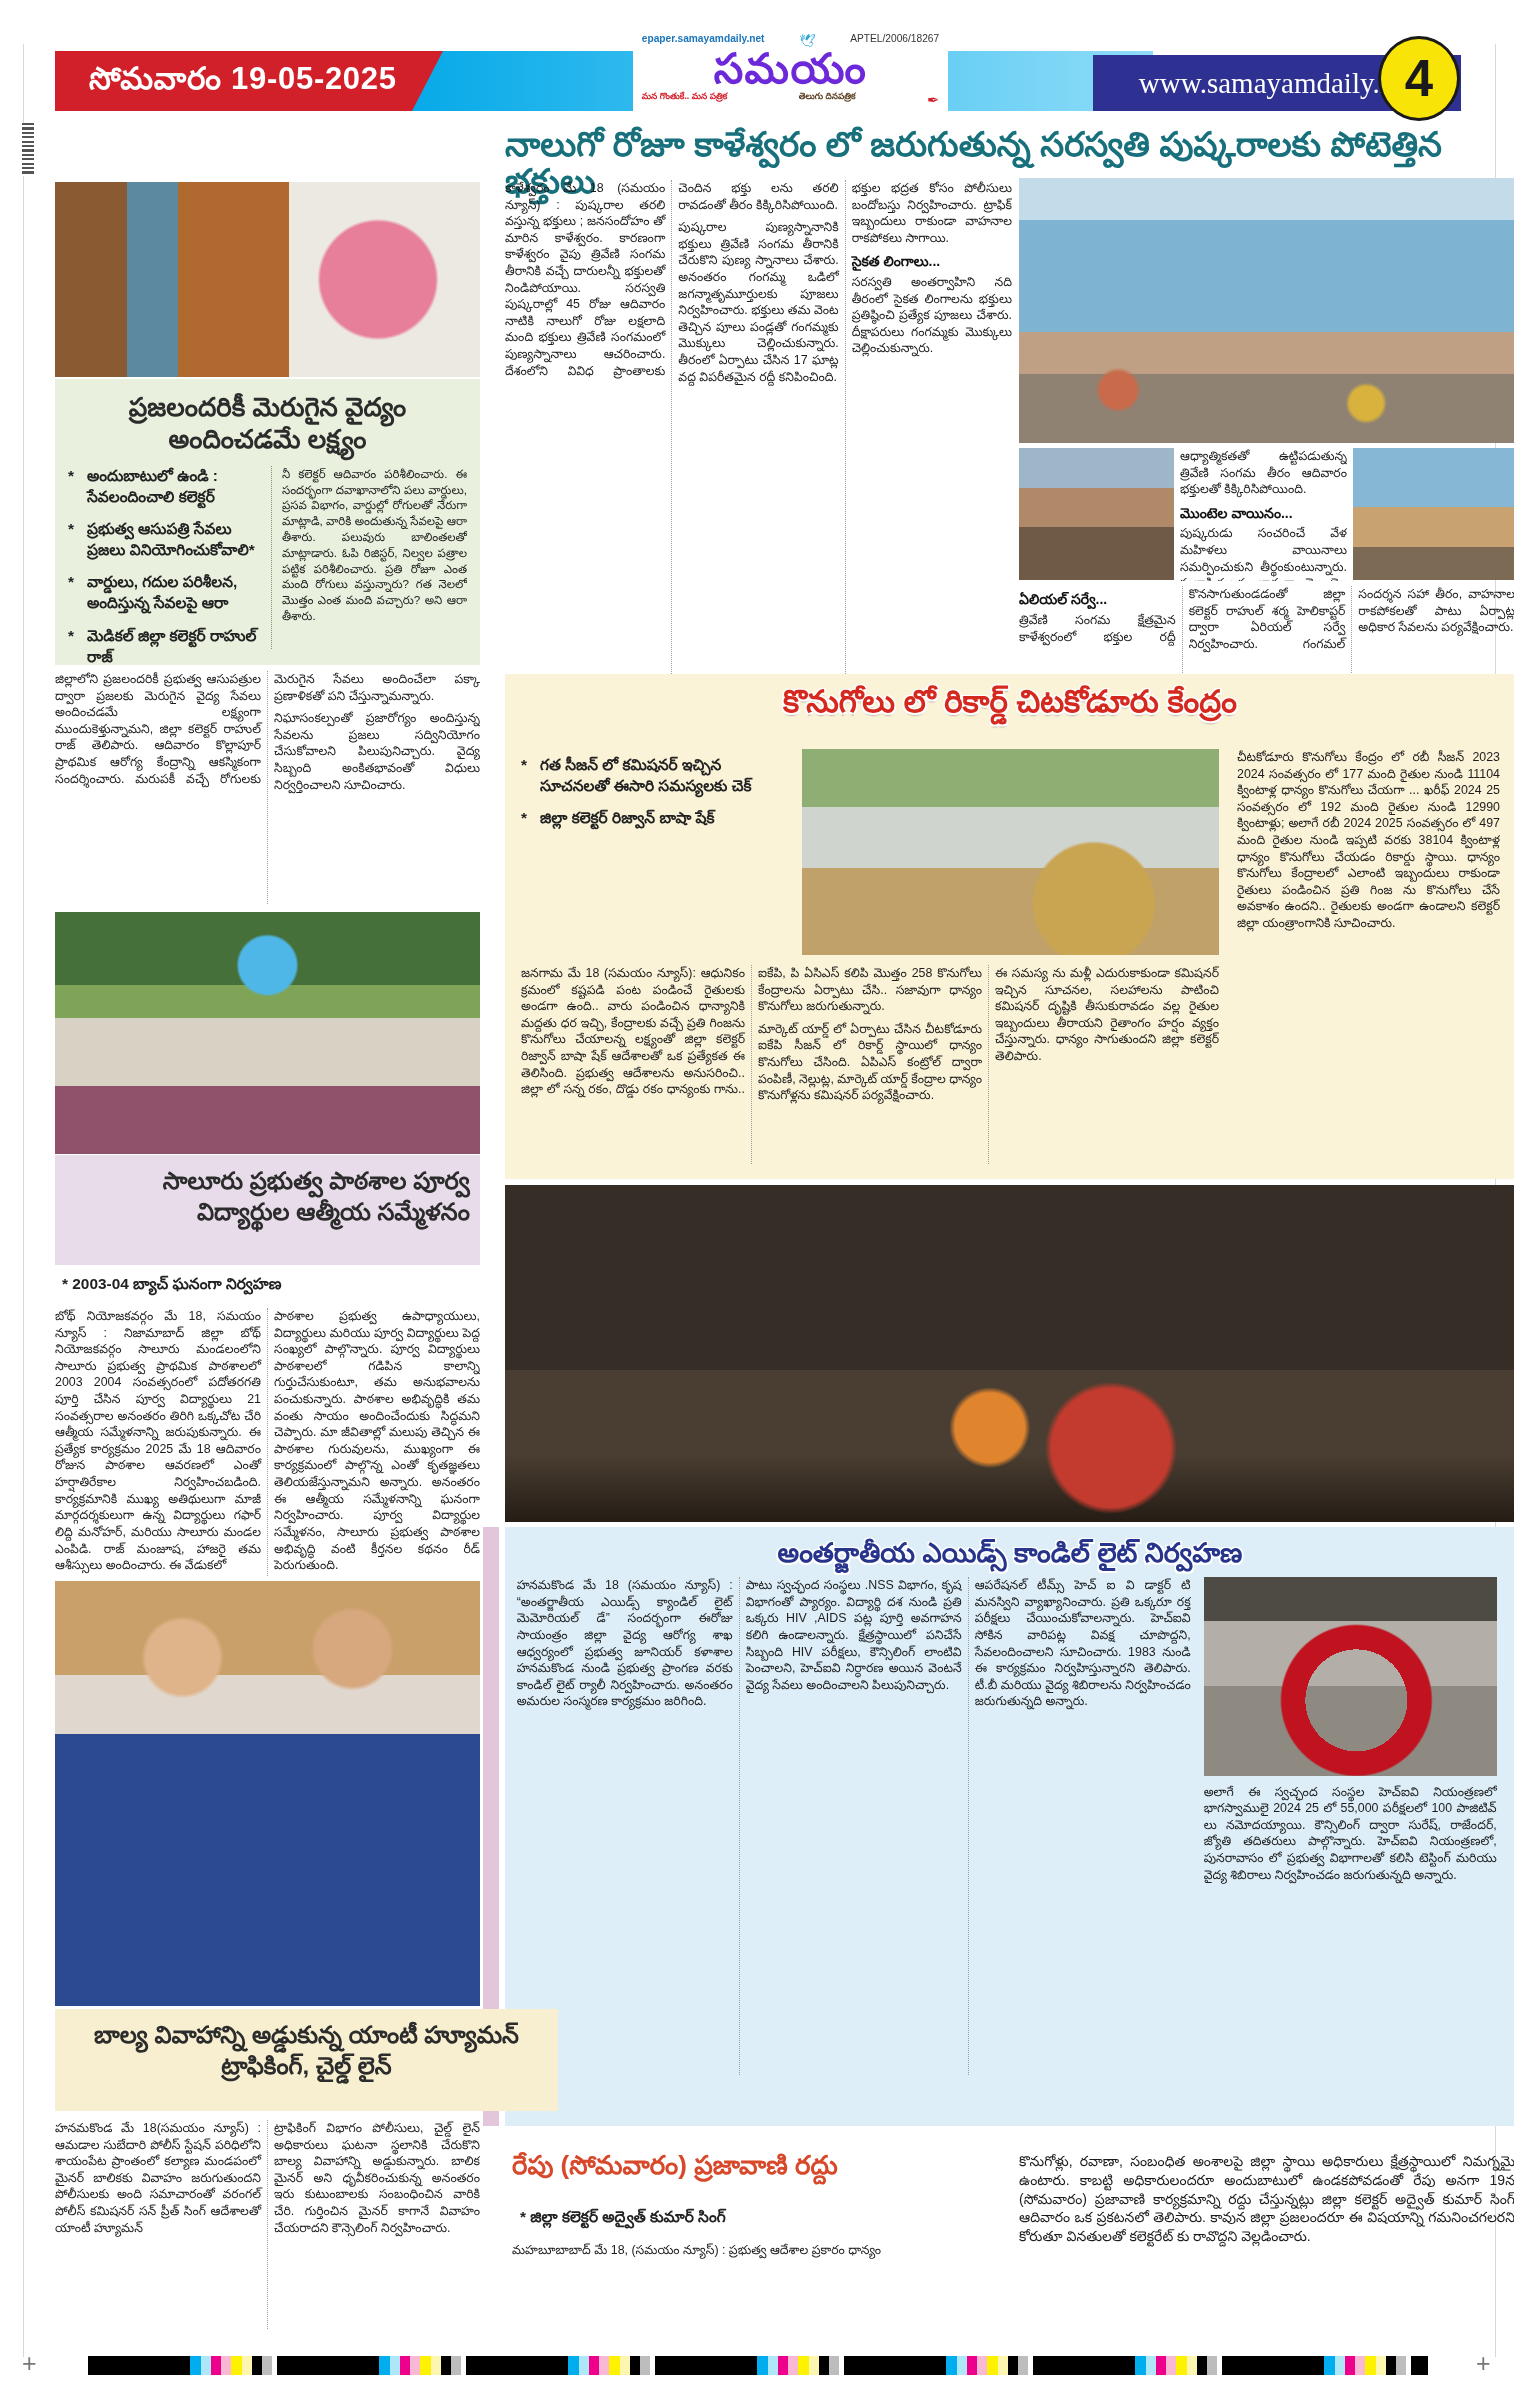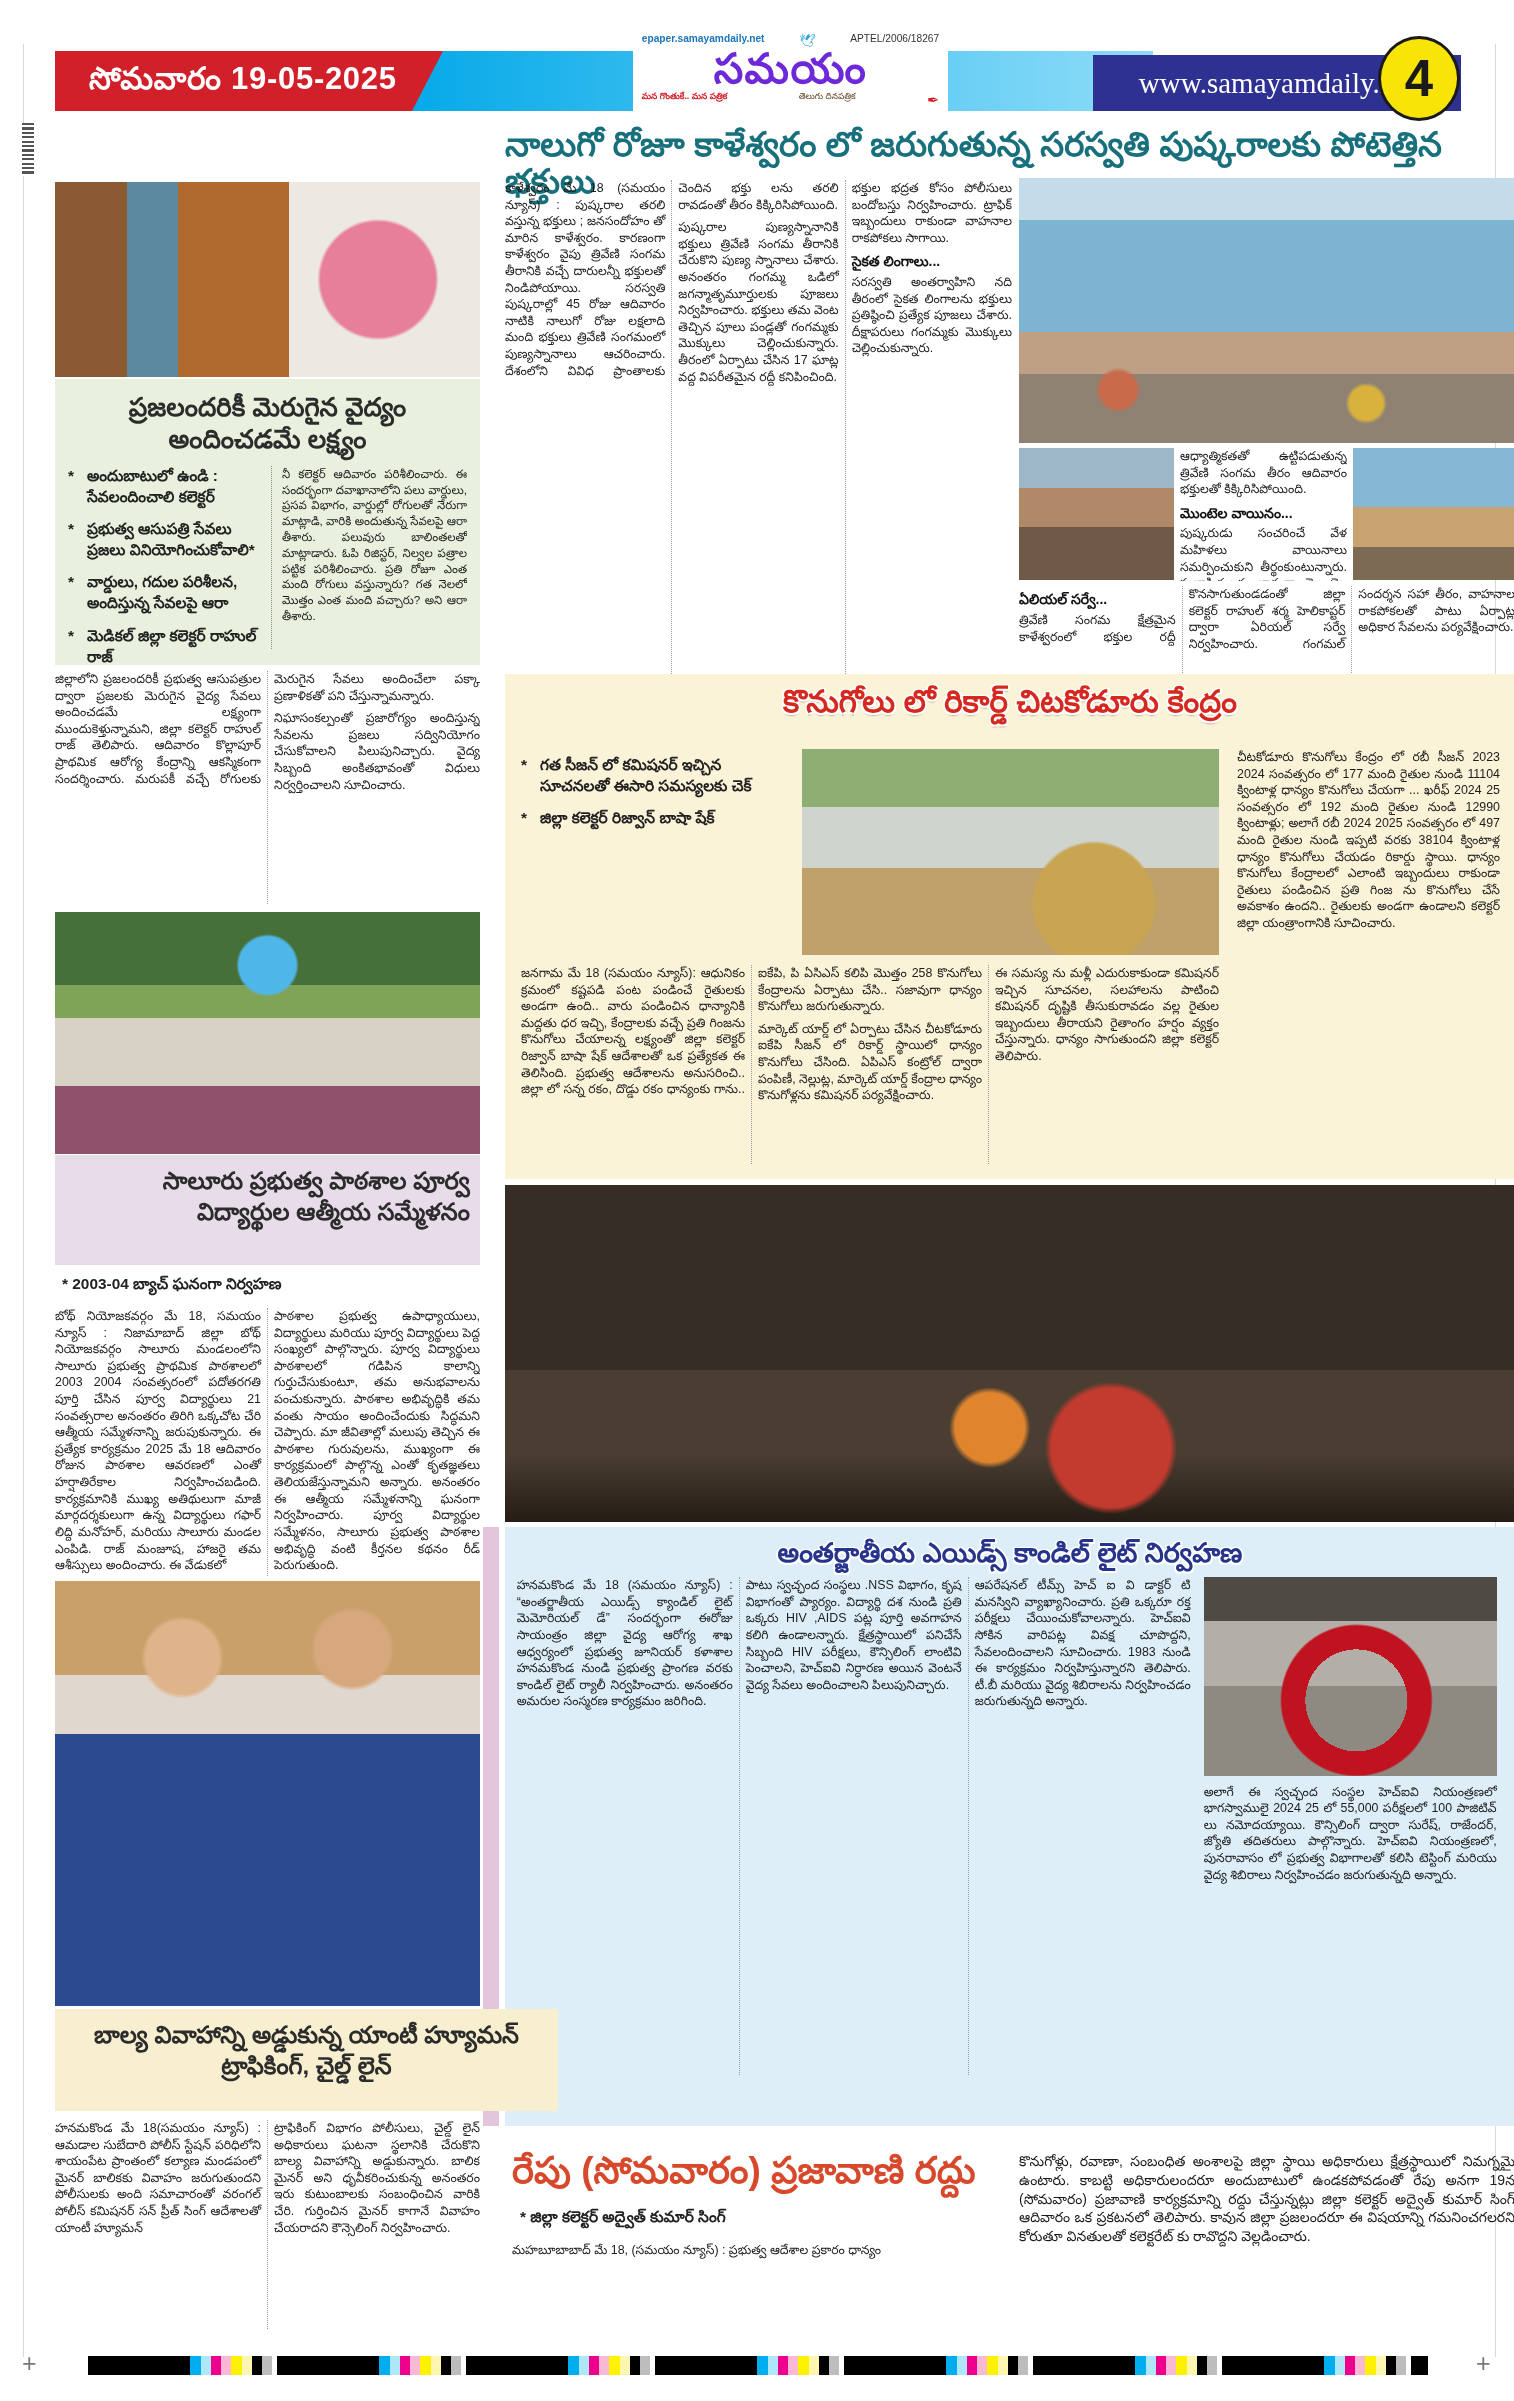--- a/index.html
+++ b/index.html
@@ -14,21 +14,21 @@
   .bar-blue{position:absolute;left:1038px;top:4.4px;width:368px;height:56px;background:#2e3192;display:flex;align-items:center;justify-content:center;}
   .bar-blue .url{font-family:"Liberation Serif","DejaVu Serif",serif;font-size:29px;color:#ffffff;}
   .page-circle{position:absolute;left:1323px;top:-14.6px;width:76px;height:79px;background:#f8e406;border:3.7px solid #1a1a1a;border-radius:50%;display:flex;align-items:center;justify-content:center;font-size:51px;font-weight:bold;color:#1a1a1a;}
   .logo-box{position:absolute;left:578px;top:-33px;width:315px;height:93px;background:#ffffff;padding:2.9px 8.8px;box-sizing:border-box;}
   .logo-top{display:flex;justify-content:space-between;font-size:10.2px;margin-top:12px;}
   .logo-top .ep{color:#1b75bb;font-weight:bold;}
   .logo-top .reg{color:#333;}
   .logo-main{text-align:center;font-size:42px;font-weight:bold;color:#6d28d9;line-height:1.0;letter-spacing:1.5px;}
   .logo-bottom{display:flex;justify-content:space-between;font-size:8.8px;margin-top:1.5px;}
   .logo-bottom .tl{color:#d2202a;font-weight:bold;}
-  .logo-bottom .tr{color:#5a3d20;font-weight:normal;}
+  .logo-bottom .tr{color:#5a3d20;font-weight:bold;}
   .bird{color:#2aa4d8;font-size:13px;}
   .pen{color:#d2202a;font-size:14.6px;}
   .barcode{position:absolute;left:22px;top:123px;width:11.7px;height:53px;background:repeating-linear-gradient(180deg,#555 0 2.2px,#fff 2.2px 4.4px);}
   
   .bodytext{font-size:12.4px;line-height:1.34;text-align:justify;}
   .cols-2{columns:2;column-gap:13px;column-rule:0.7px dotted #9a9a9a;}
   .cols-3{columns:3;column-gap:13px;column-rule:0.7px dotted #9a9a9a;}
   .bodytext p{margin:0 0 5.9px 0;}
   .subhead{font-weight:bold;font-size:14px;margin:4.4px 0 2.9px 0;color:#111;}
   .bullets{list-style:none;margin:0;padding:0;}
@@ -41,21 +41,21 @@
   .box-yellow{background:#faf3d8;box-sizing:border-box;}
   .hl-red{font-size:31px;font-weight:bold;color:#d5281e;text-align:center;line-height:1.0;padding-top:11.7px;
           text-shadow:-1.5px -1.5px 0 #fff,1.5px -1.5px 0 #fff,-1.5px 1.5px 0 #fff,1.5px 1.5px 0 #fff,0 2.9px 1.5px rgba(0,0,0,.25);}
   .box-lav{background:#e8dcea;box-sizing:border-box;padding:10.2px;}
   .hl-lav{font-size:24px;font-weight:bold;color:#2c2c2c;text-align:right;line-height:1.3;margin:0;}
   .box-blue{background:#ddeef8;box-sizing:border-box;padding:10.2px 11.7px;}
   .hl-blue{font-size:27px;font-weight:bold;color:#27348b;text-align:center;line-height:1.05;margin:1.5px 0 10.2px 0;
            text-shadow:-1.5px -1.5px 0 #fff,1.5px -1.5px 0 #fff,-1.5px 1.5px 0 #fff,1.5px 1.5px 0 #fff;}
   .box-cream{background:#f7efcf;box-sizing:border-box;padding:10.2px;}
   .hl-cream{font-size:24px;font-weight:bold;color:#2c2c2c;text-align:center;line-height:1.3;margin:0;}
-  .hl-orange{font-size:37px;font-weight:bold;color:#d8492b;line-height:1.05;}
+  .hl-orange{font-size:26px;font-weight:bold;color:#d8492b;line-height:1.05;}
   .lead-bullet{font-size:15.4px;font-weight:bold;color:#222;}
   
   .photo{box-sizing:border-box;}
   .ph-hospital{background:
      radial-gradient(circle at 76% 50%, #e87f9a 0 17%, rgba(0,0,0,0) 18%),
      linear-gradient(90deg,#8a5a33 0 17%,#5c89a0 17% 29%,#b06a2f 29% 55%,#ece8e2 55% 100%);}
   .ph-river{background:
      radial-gradient(circle at 20% 80%, #c96a4a 0 4%, rgba(0,0,0,0) 5%),
      radial-gradient(circle at 70% 85%, #d8b23c 0 4%, rgba(0,0,0,0) 5%),
      linear-gradient(180deg,#c4dcea 0 16%,#7fb3d2 16% 58%,#bfa084 58% 74%,#8f8273 74% 100%);}

